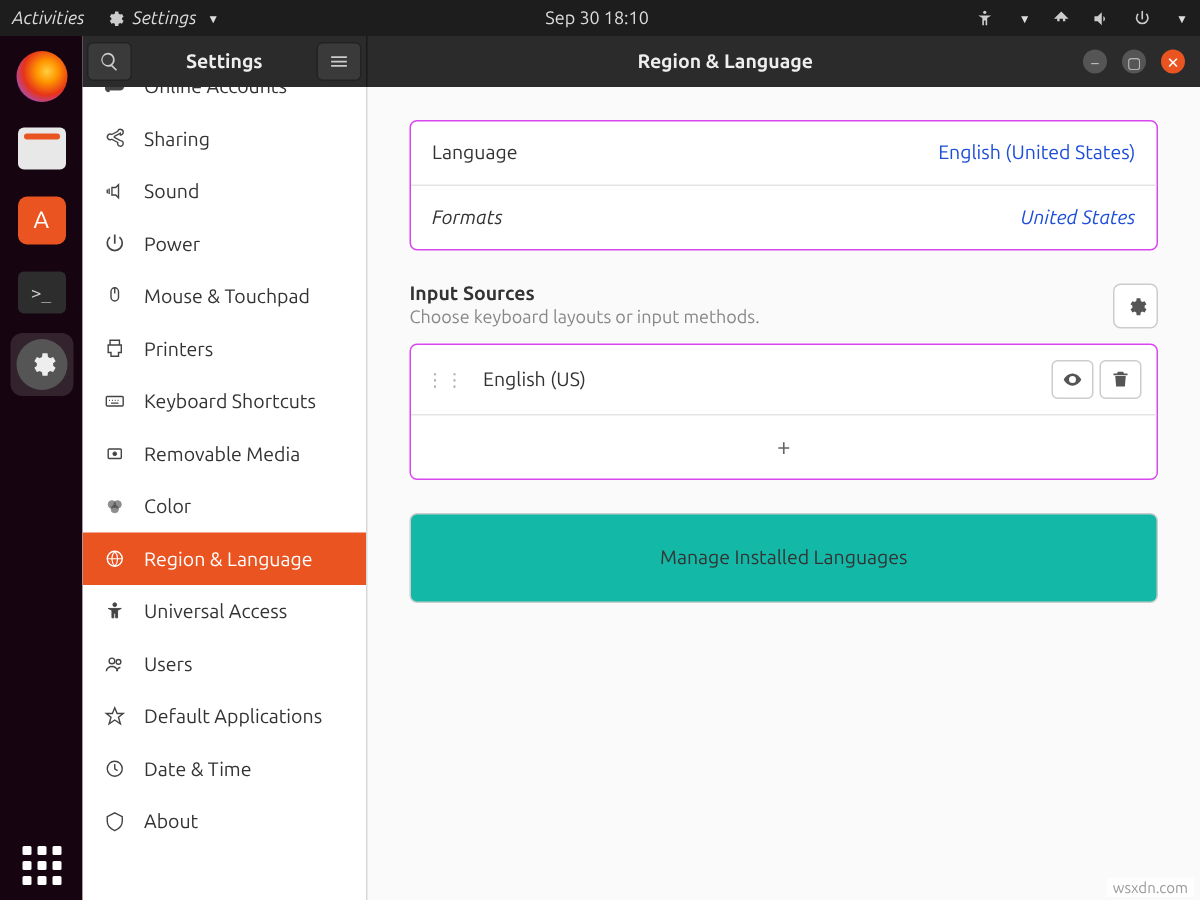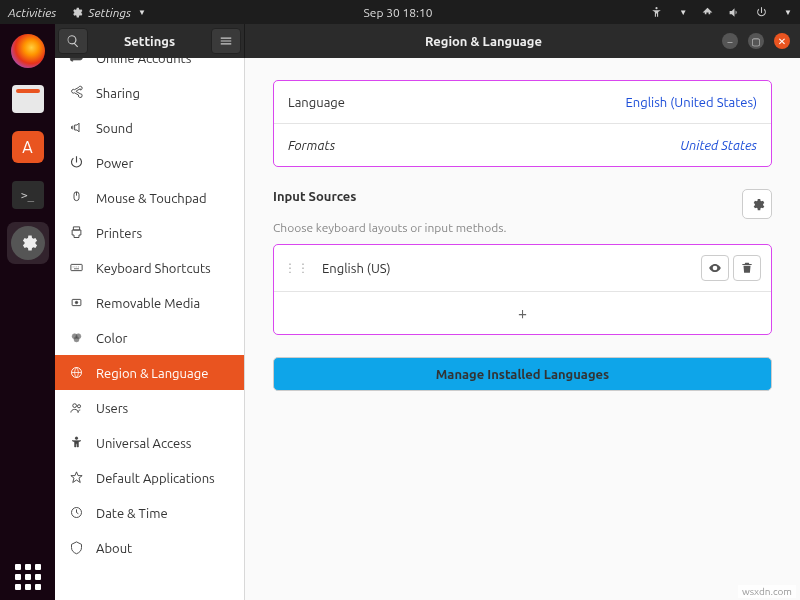--- a/index.html
+++ b/index.html
@@ -50,32 +50,32 @@
 .sb-item.active svg { fill:#fff; stroke:#fff; }
 
 
 .content { flex:1; padding: 22px 28px; overflow-y:auto; font-size:13px; color:#333; }
 .panel { border:1px solid #d946ef; border-radius:5px; background:#fff; margin-bottom:22px; }
 .panel-row { display:flex; justify-content:space-between; padding:14px 14px; border-bottom:1px solid #e4e4e4; cursor:pointer;}
 .panel-row:last-child { border-bottom:none;font-style:italic; }
 .panel-row .val { color:#1d4ed8; }
 
 .section-head { display:flex; align-items:flex-start; justify-content:space-between; margin-bottom:10px;}
-.section-head h4 { font-size:13px; font-weight:700; color:#333; margin-bottom:18px;}
+.section-head h4 { font-size:13px; font-weight:700; color:#333; margin-bottom:2px;}
 .section-head p { font-size:12px; color:#888; }
 .gear-btn { width:30px; height:30px; border:1px solid #ccc; border-radius:5px; background:#fff; display:flex; align-items:center; justify-content:center; cursor:pointer;}
 .gear-btn svg { width:15px; height:15px; fill:#555; }
 
 .input-src-row { display:flex; align-items:center; padding:10px 10px; }
 .drag { color:#aaa; font-size:12px; letter-spacing:1px; margin-right:12px; cursor:grab;}
 .src-label { flex:1; }
 .icon-btn { width:28px; height:26px; border:1px solid #ccc; border-radius:4px; background:#fff; display:flex; align-items:center; justify-content:center; margin-left:4px; cursor:pointer;}
 .icon-btn svg { width:14px; height:14px; fill:#555;}
 .add-row { text-align:center; padding:12px; color:#666; font-size:16px; cursor:pointer; border-top:1px solid #e4e4e4;}
-.manage-btn { width:100%; padding:9px; border:1px solid #ccc; border-radius:5px; background:#0ea5e9; font-size:13px; color:#333; cursor:pointer;font-weight:bold;}
+.manage-btn { width:100%; padding:22px; border:1px solid #ccc; border-radius:5px; background:#14b8a6; font-size:13px; color:#333; cursor:pointer;}
 
 .watermark { position:absolute; right:4px; bottom:2px; font-size:10px; color:#999; background:rgba(255,255,255,0.7); padding:1px 4px;}
 </style>
 </head>
 <body>
 
 <div class="topbar">
   <div class="left">
     <span>Activities</span>
     <span class="appmenu">
@@ -228,32 +228,32 @@
         </div>
         <div class="sb-item active">
           <svg viewBox="0 0 24 24">
             <circle cx="12" cy="12" r="8" fill="none" stroke-width="1.5"></circle>
             <path d="M4 12h16M12 4a12 12 0 010 16M12 4a12 12 0 000 16" fill="none" stroke-width="1.2"></path>
           </svg>
           <span>Region &amp; Language</span>
         </div>
         <div class="sb-item">
           <svg viewBox="0 0 24 24">
+            <circle cx="12" cy="5" r="2"></circle>
+            <path d="M5 9h14l-4 2v8h-2v-5h-2v5H9v-8z"></path>
+          </svg>
+          <span>Universal Access</span>
+        </div>
+        <div class="sb-item">
+          <svg viewBox="0 0 24 24">
             <circle cx="9" cy="9" r="3" fill="none" stroke-width="1.5"></circle>
             <circle cx="16" cy="10" r="2.5" fill="none" stroke-width="1.5"></circle>
             <path d="M3 20c0-3 3-5 6-5s6 2 6 5M14 20c0-2 2-4 4-4" fill="none" stroke-width="1.5"></path>
           </svg>
           <span>Users</span>
-        </div>
-        <div class="sb-item">
-          <svg viewBox="0 0 24 24">
-            <circle cx="12" cy="5" r="2"></circle>
-            <path d="M5 9h14l-4 2v8h-2v-5h-2v5H9v-8z"></path>
-          </svg>
-          <span>Universal Access</span>
         </div>
         <div class="sb-item">
           <svg viewBox="0 0 24 24">
             <path d="M12 3l2.5 6H21l-5 4 2 7-6-4-6 4 2-7-5-4h6.5z" fill="none" stroke-width="1.5"></path>
           </svg>
           <span>Default Applications</span>
         </div>
         <div class="sb-item">
           <svg viewBox="0 0 24 24">
             <circle cx="12" cy="12" r="8" fill="none" stroke-width="1.5"></circle>

